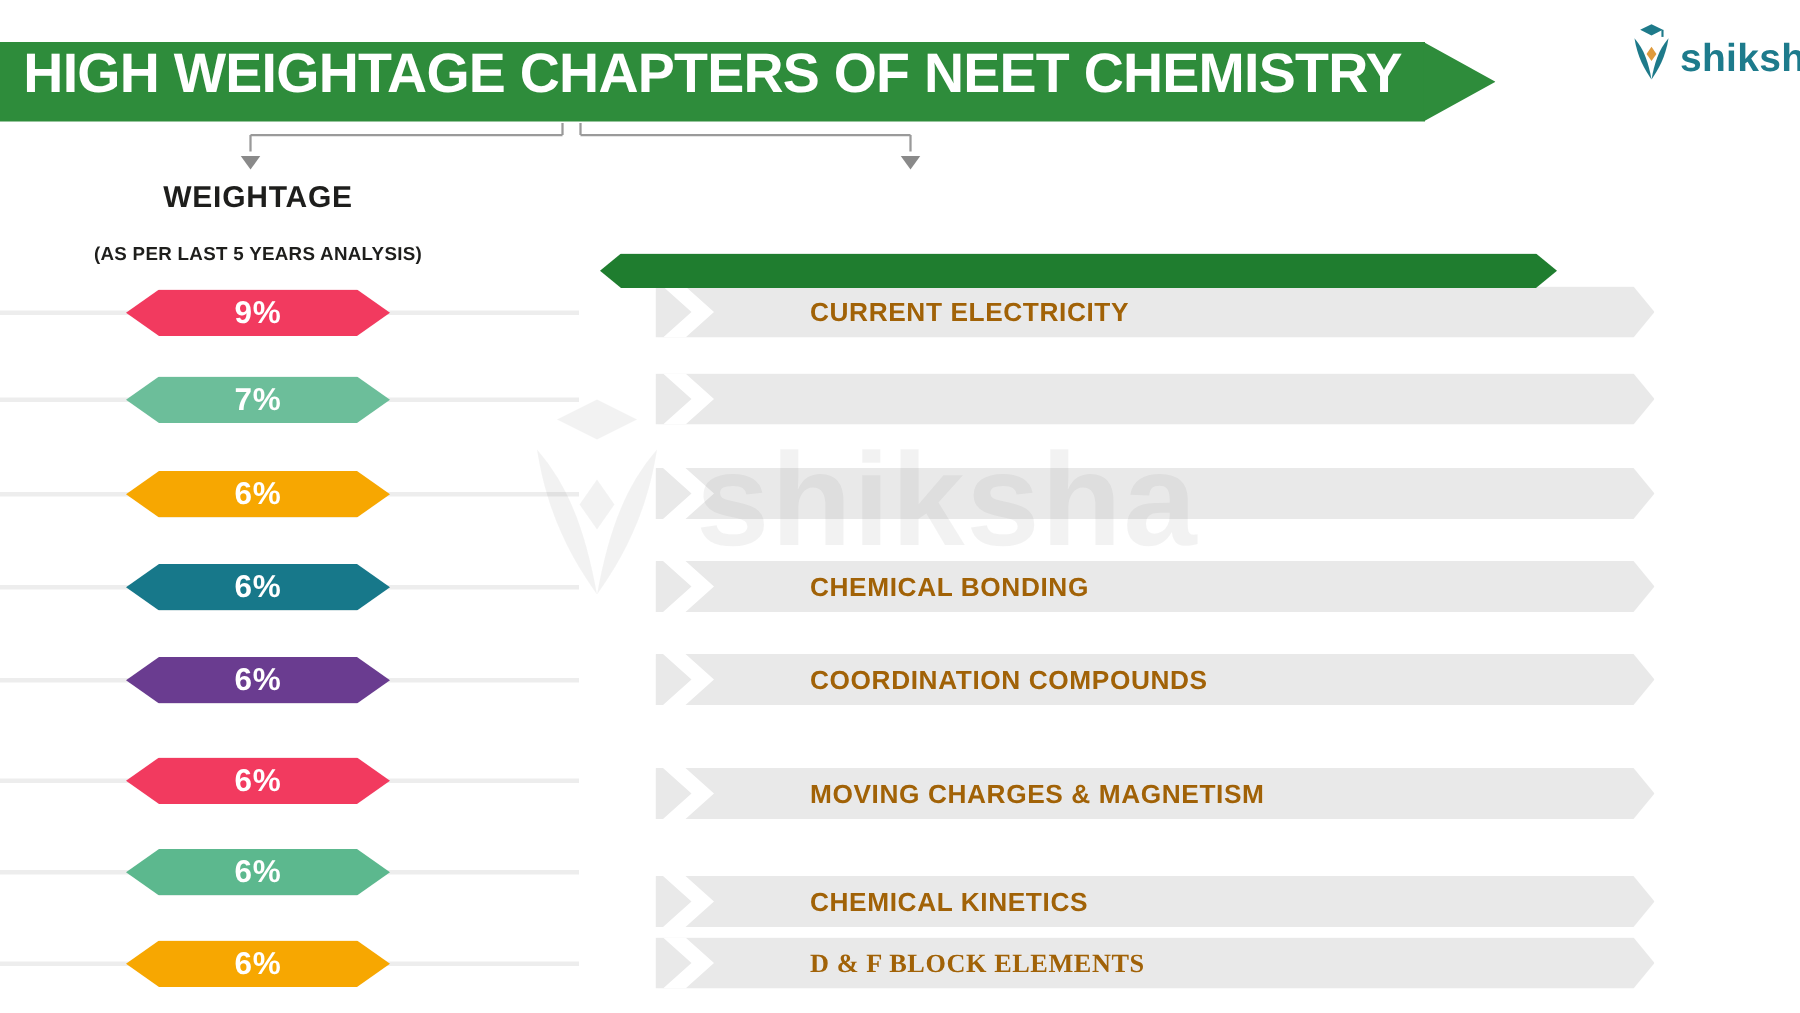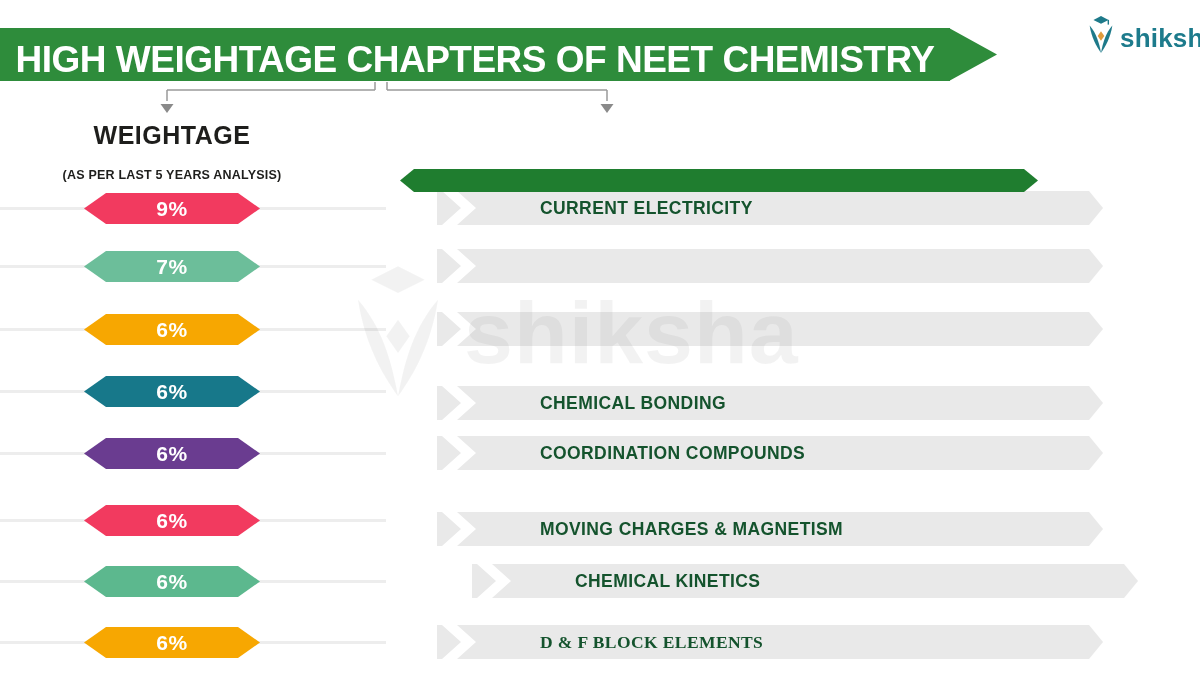--- a/index.html
+++ b/index.html
@@ -3,32 +3,32 @@
 <meta charset="utf-8">
 <style>
   html,body{margin:0;padding:0;background:#ffffff;}
   .stage{
     position:relative;width:1200px;height:675px;background:#ffffff;overflow:hidden;
     font-family:"Liberation Sans",sans-serif;
   }
   
   .banner{
     position:absolute;left:0;top:28px;width:950px;height:53px;background:#2E8C3B;
-    display:flex;align-items:flex-end;justify-content:center;
+    display:flex;align-items:flex-start;justify-content:center;
   }
   .banner-text{color:#fff;font-weight:bold;font-size:37px;letter-spacing:-0.5px;white-space:nowrap;}
   .banner-arrow{
     position:absolute;left:949px;top:28px;width:48px;height:53px;background:#2E8C3B;
     clip-path:polygon(0 0,100% 50%,0 100%);
   }
   
   .connector{position:absolute;left:0;top:0;width:1200px;height:675px;pointer-events:none;}
   
   .wt-head{position:absolute;left:50px;top:121px;width:244px;text-align:center;color:#1e1e1c;}
-  .wt-title{font-size:25px;font-weight:bold;letter-spacing:0.5px;text-align:center;}
+  .wt-title{font-size:20px;font-weight:bold;letter-spacing:0.5px;text-align:center;}
   .wt-sub{font-size:12.5px;font-weight:bold;margin-top:18px;letter-spacing:0.2px;}
   .ch-head{position:absolute;left:541px;top:122px;font-size:19.5px;font-weight:bold;color:#1e1e1c;letter-spacing:0.3px;}
   
   .green-bar{
     position:absolute;left:400px;top:169px;width:638px;height:23px;background:#1F7D2F;
     clip-path:polygon(14px 0,624px 0,100% 50%,624px 100%,14px 100%,0 50%);
     filter:drop-shadow(0 2px 2px rgba(0,0,0,.25));z-index:4;
   }
   
   .row-line{position:absolute;left:0;width:386px;height:3px;background:#EDEDED;z-index:1;}
@@ -43,21 +43,21 @@
     position:absolute;left:437px;width:666px;height:34px;background:#E9E9E9;z-index:3;
     clip-path:polygon(0 0,652px 0,100% 50%,652px 100%,0 100%);
     filter:drop-shadow(0 2px 2px rgba(0,0,0,.12));
   }
   .bar .chev{
     position:absolute;left:5px;top:0;width:34px;height:100%;background:#ffffff;
     clip-path:polygon(0 0,15px 0,100% 50%,15px 100%,0 100%,19px 50%);
   }
   .bar .label{
     position:absolute;left:103px;top:0;line-height:34px;font-size:17.5px;font-weight:bold;
-    color:#14532d;letter-spacing:0.4px;white-space:nowrap;
+    color:#a16207;letter-spacing:0.4px;white-space:nowrap;
   }
   
   .watermark{
     position:absolute;left:338px;top:258px;display:flex;align-items:center;gap:6px;
     opacity:0.05;pointer-events:none;z-index:5;color:#222;
   }
   .watermark .wm-text{font-size:88px;font-weight:bold;letter-spacing:1px;}
   
   .logo{position:absolute;left:1084px;top:12px;display:flex;align-items:flex-end;gap:2px;z-index:6;}
   .logo .logo-text{color:#1D7B8C;font-size:26px;font-weight:bold;letter-spacing:0.2px;line-height:1;margin-bottom:7px;}
@@ -97,39 +97,39 @@
       <div class="bar" style="top: 249px;">
         <span class="chev"></span>
       </div>
       <div class="row-line" style="top: 328px;"></div>
       <div class="badge" style="top: 314px; background: rgb(247, 167, 1);">6%</div>
       <div class="bar" style="top: 312px;">
         <span class="chev"></span>
       </div>
       <div class="row-line" style="top: 390px;"></div>
       <div class="badge" style="top: 376px; background: rgb(23, 120, 138);">6%</div>
-      <div class="bar" style="top: 374px; margin-top: 12px;">
+      <div class="bar" style="top: 374px;">
         <span class="chev"></span>
         <span class="label">CHEMICAL BONDING</span>
       </div>
       <div class="row-line" style="top: 452px;"></div>
       <div class="badge" style="top: 438px; background: rgb(106, 60, 144);">6%</div>
       <div class="bar" style="top: 436px;">
         <span class="chev"></span>
         <span class="label">COORDINATION COMPOUNDS</span>
       </div>
       <div class="row-line" style="top: 519px;"></div>
       <div class="badge" style="top: 505px; background: rgb(242, 58, 95);">6%</div>
       <div class="bar" style="top: 474px; margin-top: 38px;">
         <span class="chev"></span>
         <span class="label">MOVING CHARGES &amp; MAGNETISM</span>
       </div>
       <div class="row-line" style="top: 580px;"></div>
       <div class="badge" style="top: 566px; background: rgb(92, 184, 142);">6%</div>
-      <div class="bar" style="top: 564px; margin-left: 35px;">
+      <div class="bar" style="top: 584px;">
         <span class="chev"></span>
         <span class="label">CHEMICAL KINETICS</span>
       </div>
       <div class="row-line" style="top: 641px;"></div>
       <div class="badge" style="top: 627px; background: rgb(247, 167, 1);">6%</div>
       <div class="bar" style="top: 625px; font-family: Liberation Serif, serif;">
         <span class="chev"></span>
         <span class="label">D &amp; F BLOCK ELEMENTS</span>
       </div>
     </div>

